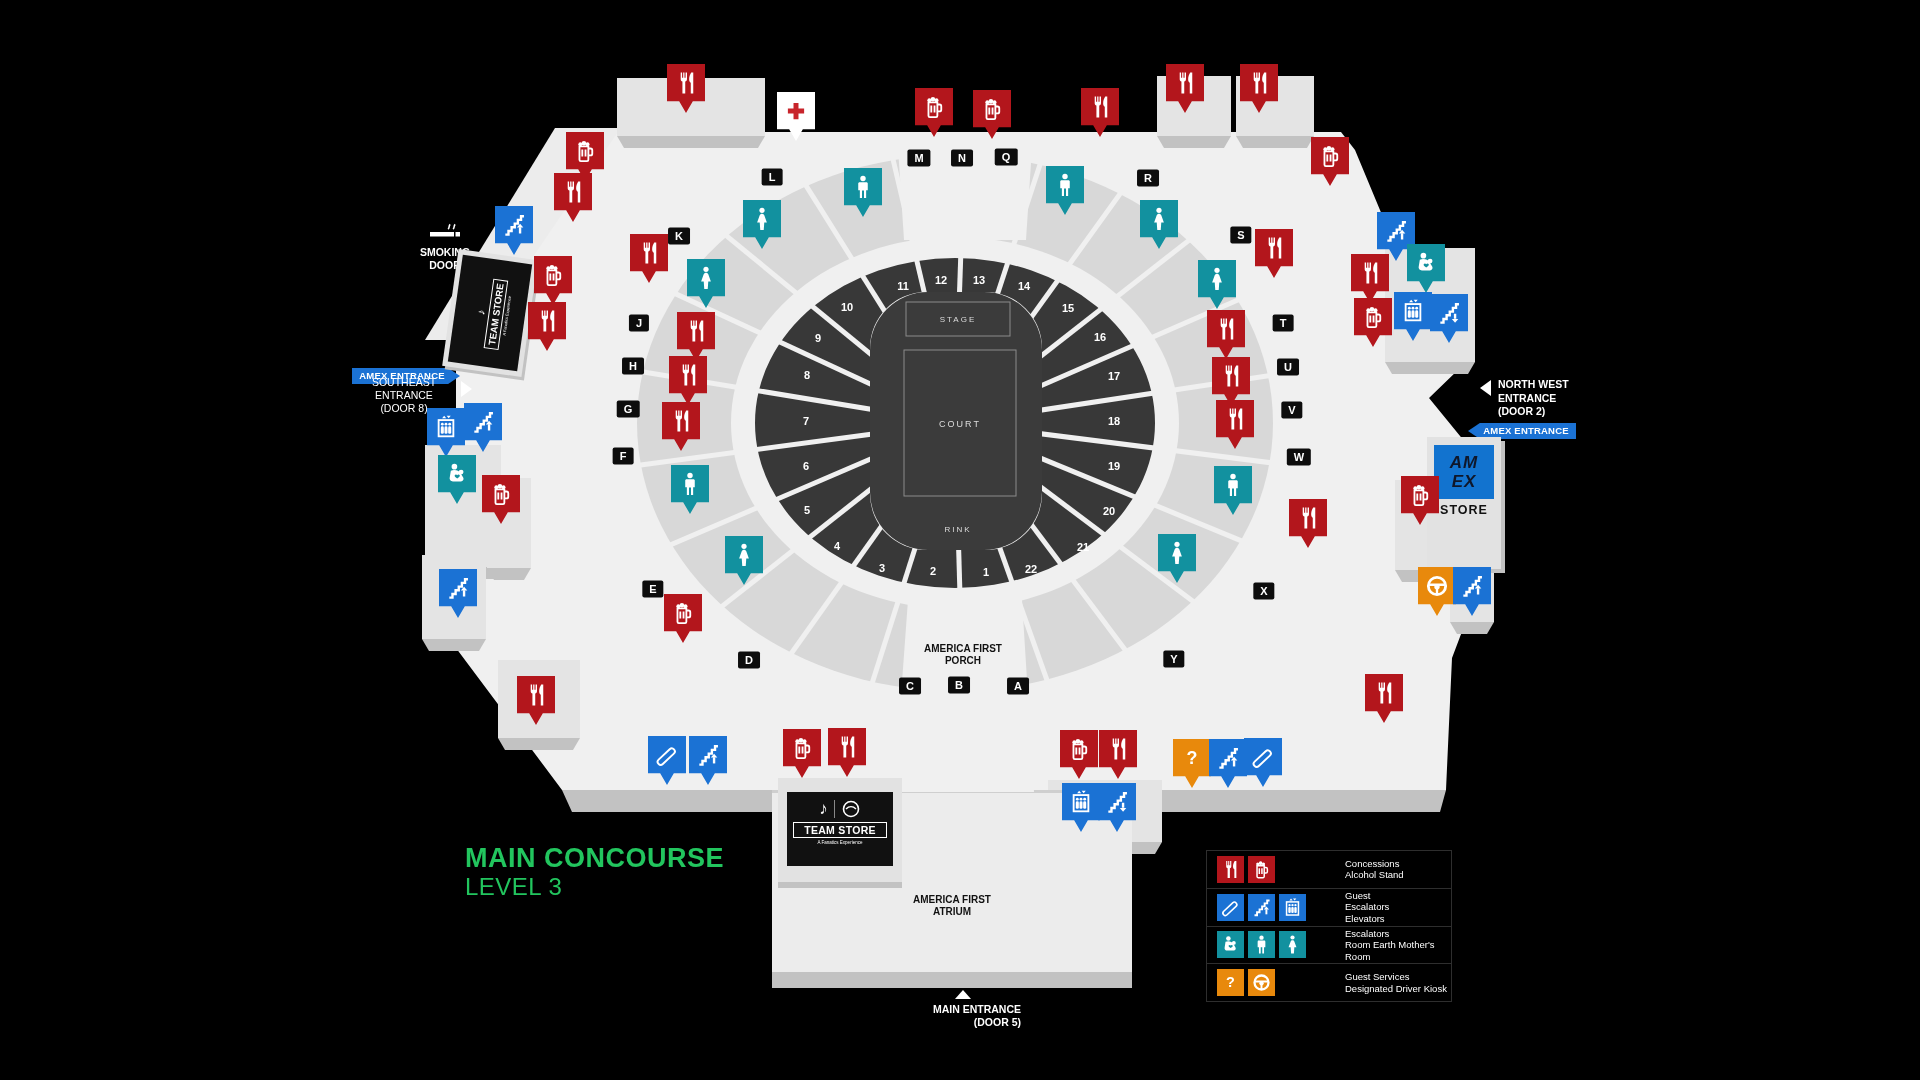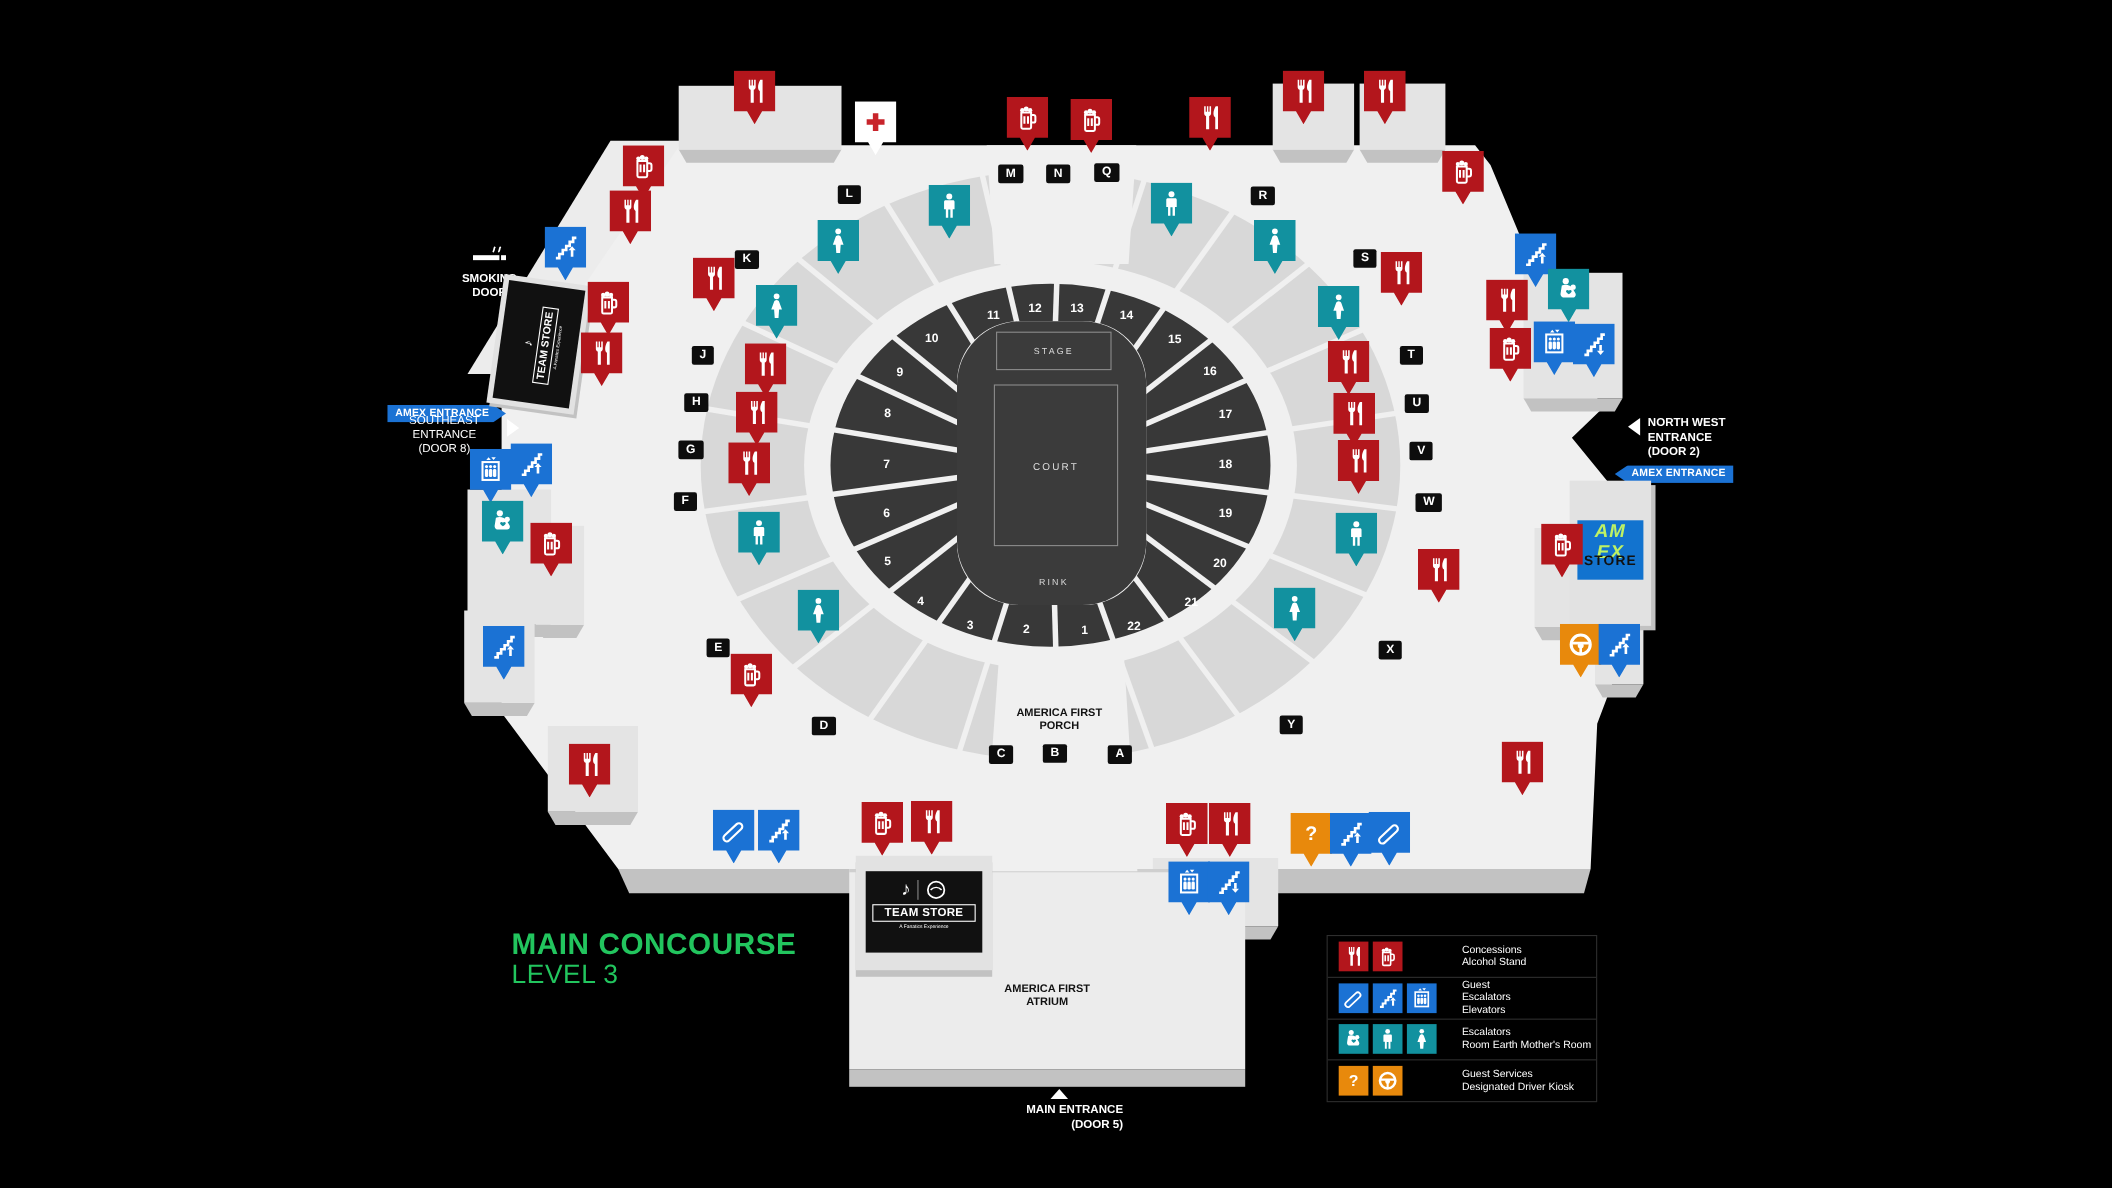--- a/index.html
+++ b/index.html
@@ -23,21 +23,21 @@
   .badge-right{clip-path:polygon(0 0,89% 0,100% 50%,89% 100%,0 100%);padding-right:8px;}
   .badge-left{clip-path:polygon(11% 0,100% 0,100% 100%,11% 100%,0 50%);padding-left:8px;}
   .tri-right{width:0;height:0;border-top:8px solid transparent;border-bottom:8px solid transparent;
       border-left:11px solid #fff;}
   .tri-left{width:0;height:0;border-top:8px solid transparent;border-bottom:8px solid transparent;
       border-right:11px solid #fff;}
   .tri-up{width:0;height:0;border-left:8px solid transparent;border-right:8px solid transparent;
       border-bottom:9px solid #fff;margin:0 auto 4px auto;}
   #legend{position:absolute;left:1206px;top:850px;width:246px;height:152px;background:#000;
       border:1px solid #2e2e2e;display:flex;flex-direction:column;box-sizing:border-box;}
-  .lrow{flex:1;display:flex;align-items:center;padding-left:10px;border-top:1px solid #2e2e2e;}
+  .lrow{flex:1;display:flex;align-items:center;padding-left:10px;border-top:1px solid #2e2e2e;gap:16px;}
   .lrow:first-child{border-top:none;}
   .licons{display:flex;gap:4px;width:112px;flex:none;}
   .lic{width:27px;height:27px;display:flex;align-items:center;justify-content:center;flex:none;}
   .lic svg{width:21px;height:21px;display:block;}
   .ltext{color:#fff;font-size:9.5px;line-height:11.5px;font-weight:normal;}
   #se-ent{position:absolute;left:352px;top:368px;width:104px;text-align:center;}
   #se-ent .lines{margin-top:8px;position:relative;color:#fff;font-weight:normal;font-size:10.5px;line-height:13px;}
   #se-ent .tri-right{position:absolute;right:-16px;top:5px;}
   #nw-ent{position:absolute;left:1480px;top:378px;display:flex;gap:7px;}
   #nw-ent .tri-left{margin-top:2px;}
@@ -60,22 +60,22 @@
       color:#fff;box-sizing:border-box;padding:4px 6px;}
   #teamstore-bottom .logos{display:flex;align-items:center;justify-content:center;gap:6px;height:26px;}
   #teamstore-bottom .logos .note{font-size:17px;}
   #teamstore-bottom .logos .bar{width:1px;height:18px;background:#888;}
   #teamstore-bottom .nm{border:1px solid #fff;font-size:10.5px;font-weight:bold;text-align:center;
       padding:1px 0;letter-spacing:.3px;}
   #teamstore-bottom .sb{font-size:4.5px;text-align:center;margin-top:2px;}
   #amex-store{position:absolute;left:1427px;top:437px;width:74px;height:132px;background:#e2e2e2;
       box-shadow:4px 4px 0 #c2c2c2;}
   #amex-store .logo{position:absolute;left:7px;top:8px;width:60px;height:54px;background:#1273cf;
-      color:#bef264;font-weight:bold;font-style:italic;font-size:17px;line-height:19px;text-align:center;
-      display:flex;flex-direction:column;letter-spacing:1px;margin-top:28px;}
+      color:#0f172a;font-weight:bold;font-style:italic;font-size:17px;line-height:19px;text-align:center;
+      display:flex;flex-direction:column;justify-content:center;letter-spacing:1px;}
   #amex-store .st{position:absolute;left:0;right:0;top:66px;text-align:center;color:#111;
       font-weight:bold;font-size:12.5px;letter-spacing:1px;}
 </style>
 </head>
 <body>
 
 <div id="stage">
   <div id="map-svg-holder"><svg width="1920" height="1080" viewBox="0 0 1920 1080">
         <polygon points="555,128 625,128 490,340 425,340" fill="#ececec"></polygon>
         <path d="M618,132 L1341,132 L1355,150 L1437,347 L1459,369 L1429,398 L1478,458 L1486,480 L1486,568 L1452,658 L1446,790 L562,790 L456,648 L456,370 Z" fill="#f0f0f0"></path>

